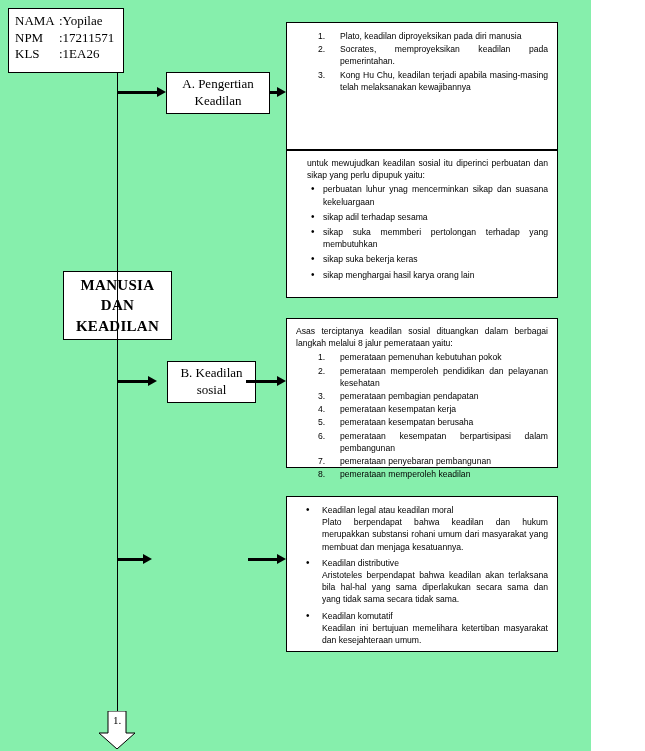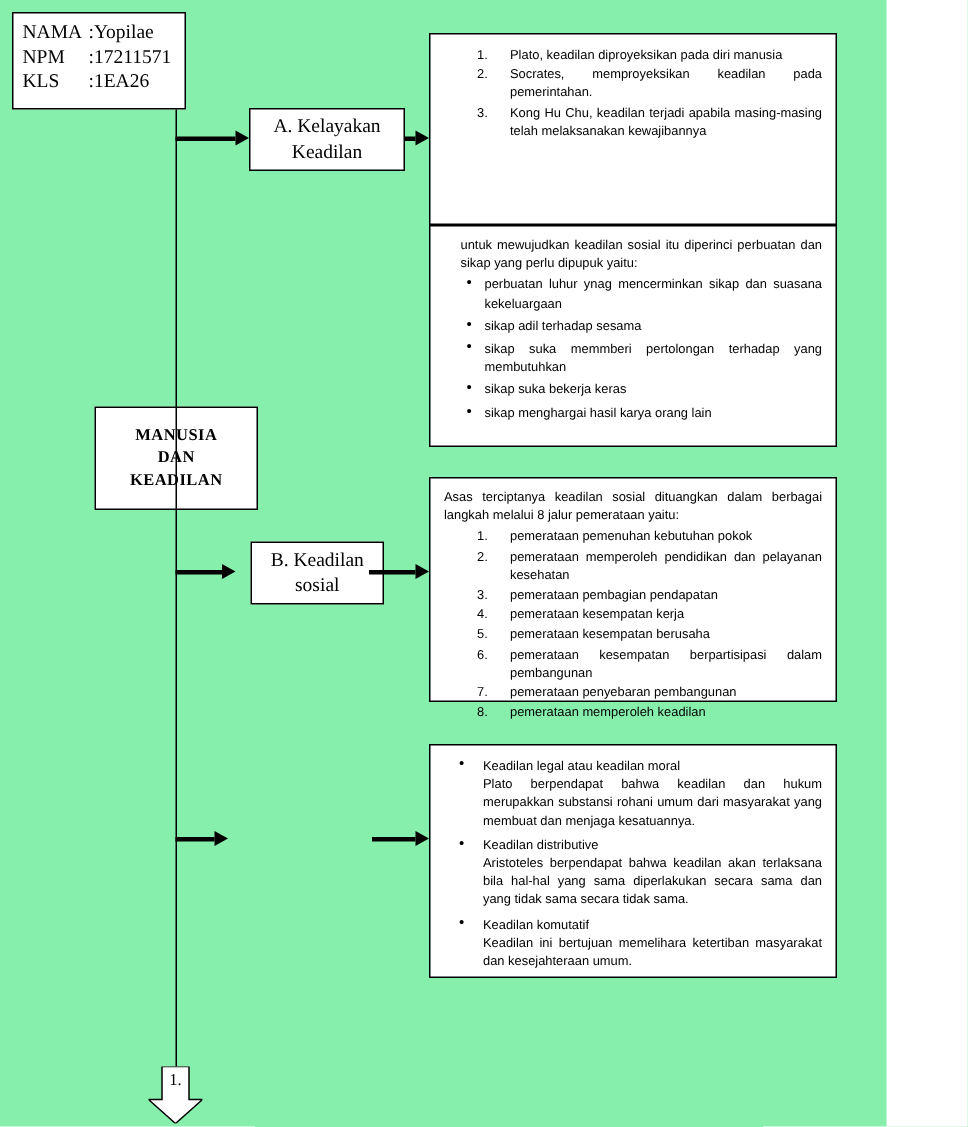--- a/index.html
+++ b/index.html
@@ -42,21 +42,21 @@
     line-height: 1.28;
     text-align: left;
   }
   #identity .row { white-space: pre; display: block; }
   #identity .lbl { display: inline-block; width: 44px; }
 
   
   #central {
     left: 63px; top: 271px;
     width: 109px; height: 69px;
-    font-size: 11px;
+    font-size: 15px;
     font-weight: bold;
     letter-spacing: .3px;
     line-height: 1.35;
   }
 
   
   .branch { font-size: 13px; line-height: 1.3; }
   #branch-a { left: 166px; top: 72px;  width: 104px; height: 42px; }
   #branch-b { left: 167px; top: 361px; width: 89px;  height: 42px; }
   #branch-c { left: 152px; top: 525px; width: 96px;  height: 67px; }
@@ -171,21 +171,21 @@
     <span class="row"><span class="lbl">KLS</span><span>:1EA26</span></span>
   </div>
 
   <div class="box serif" id="central">
     <span>MANUSIA</span>
     <span>DAN</span>
     <span>KEADILAN</span>
   </div>
 
   <div class="box serif branch" id="branch-a">
-    <span>A. Kelayakan</span>
+    <span>A. Pengertian</span>
     <span>Keadilan</span>
   </div>
 
   <div class="box serif branch" id="branch-b">
     <span>B. Keadilan</span>
     <span>sosial</span>
   </div>
 
 
   <div class="content" id="content-1">

